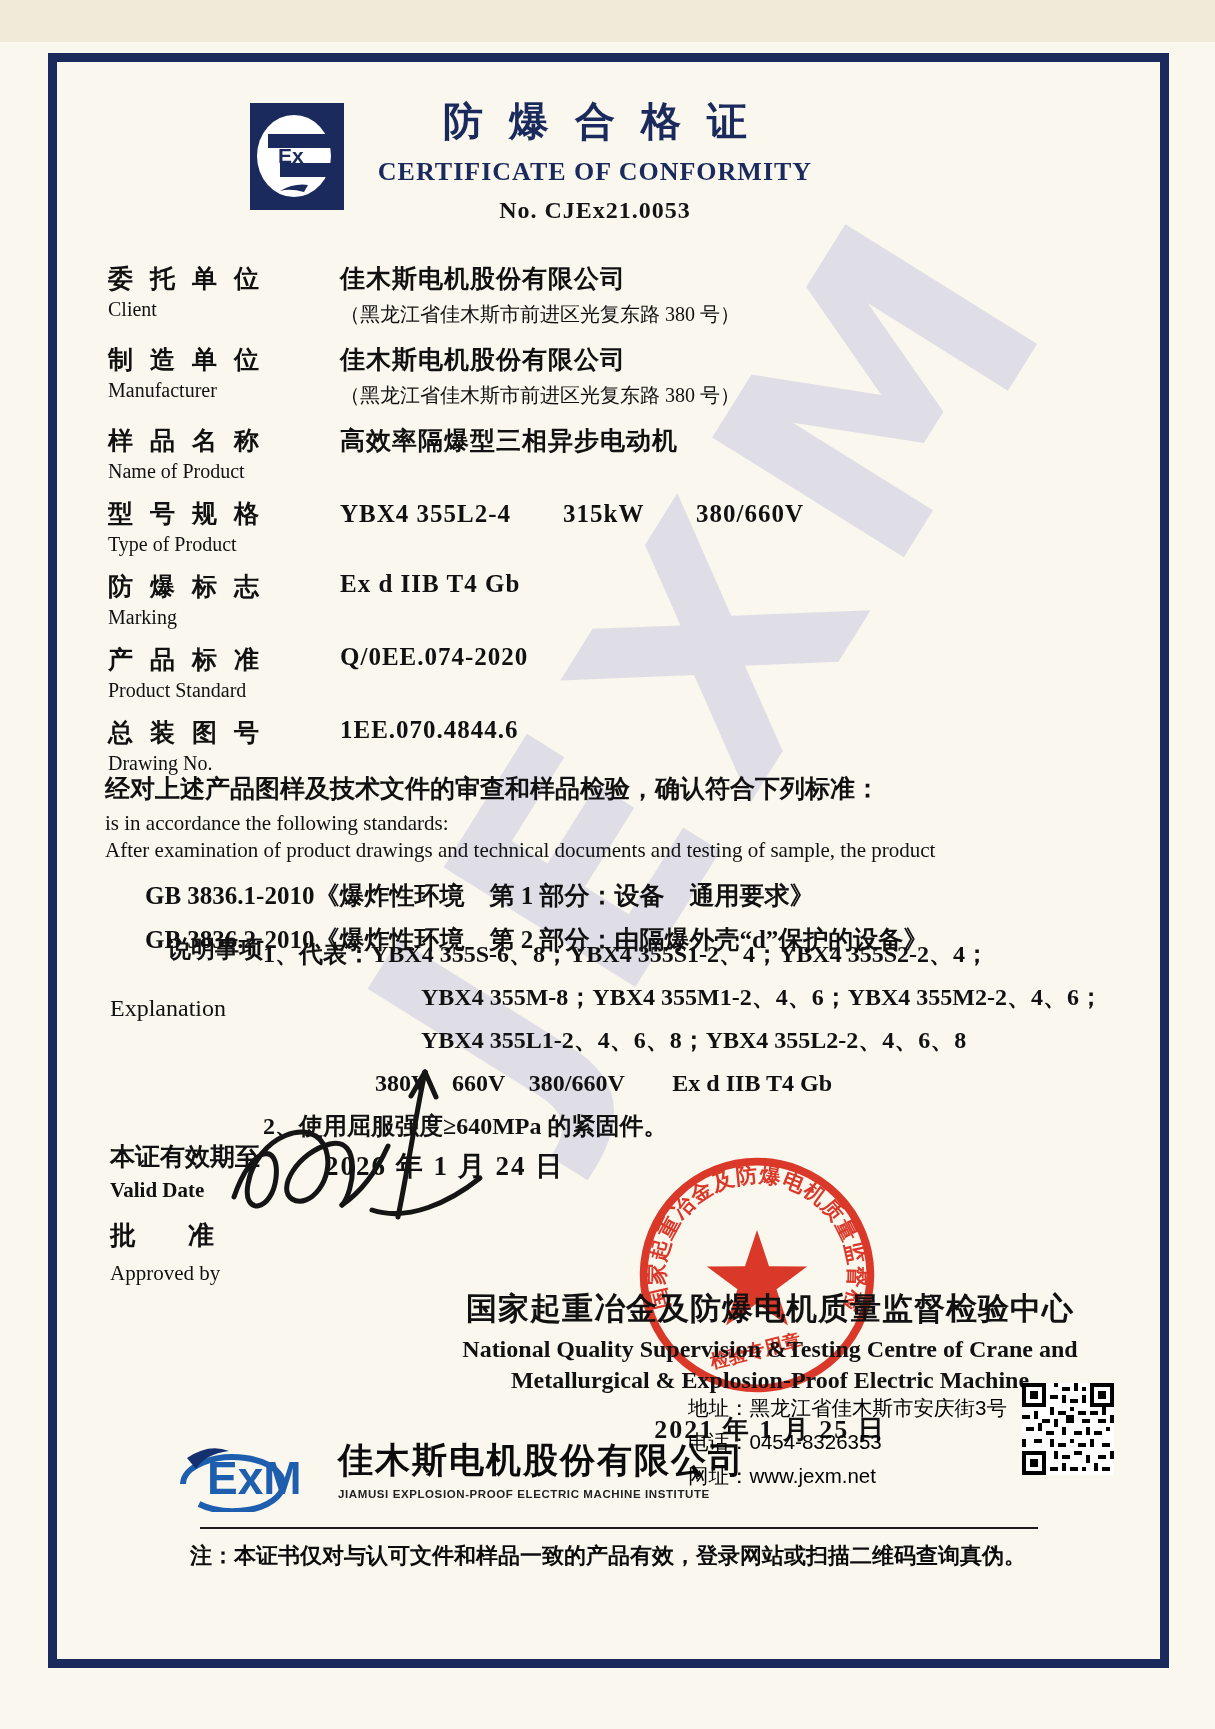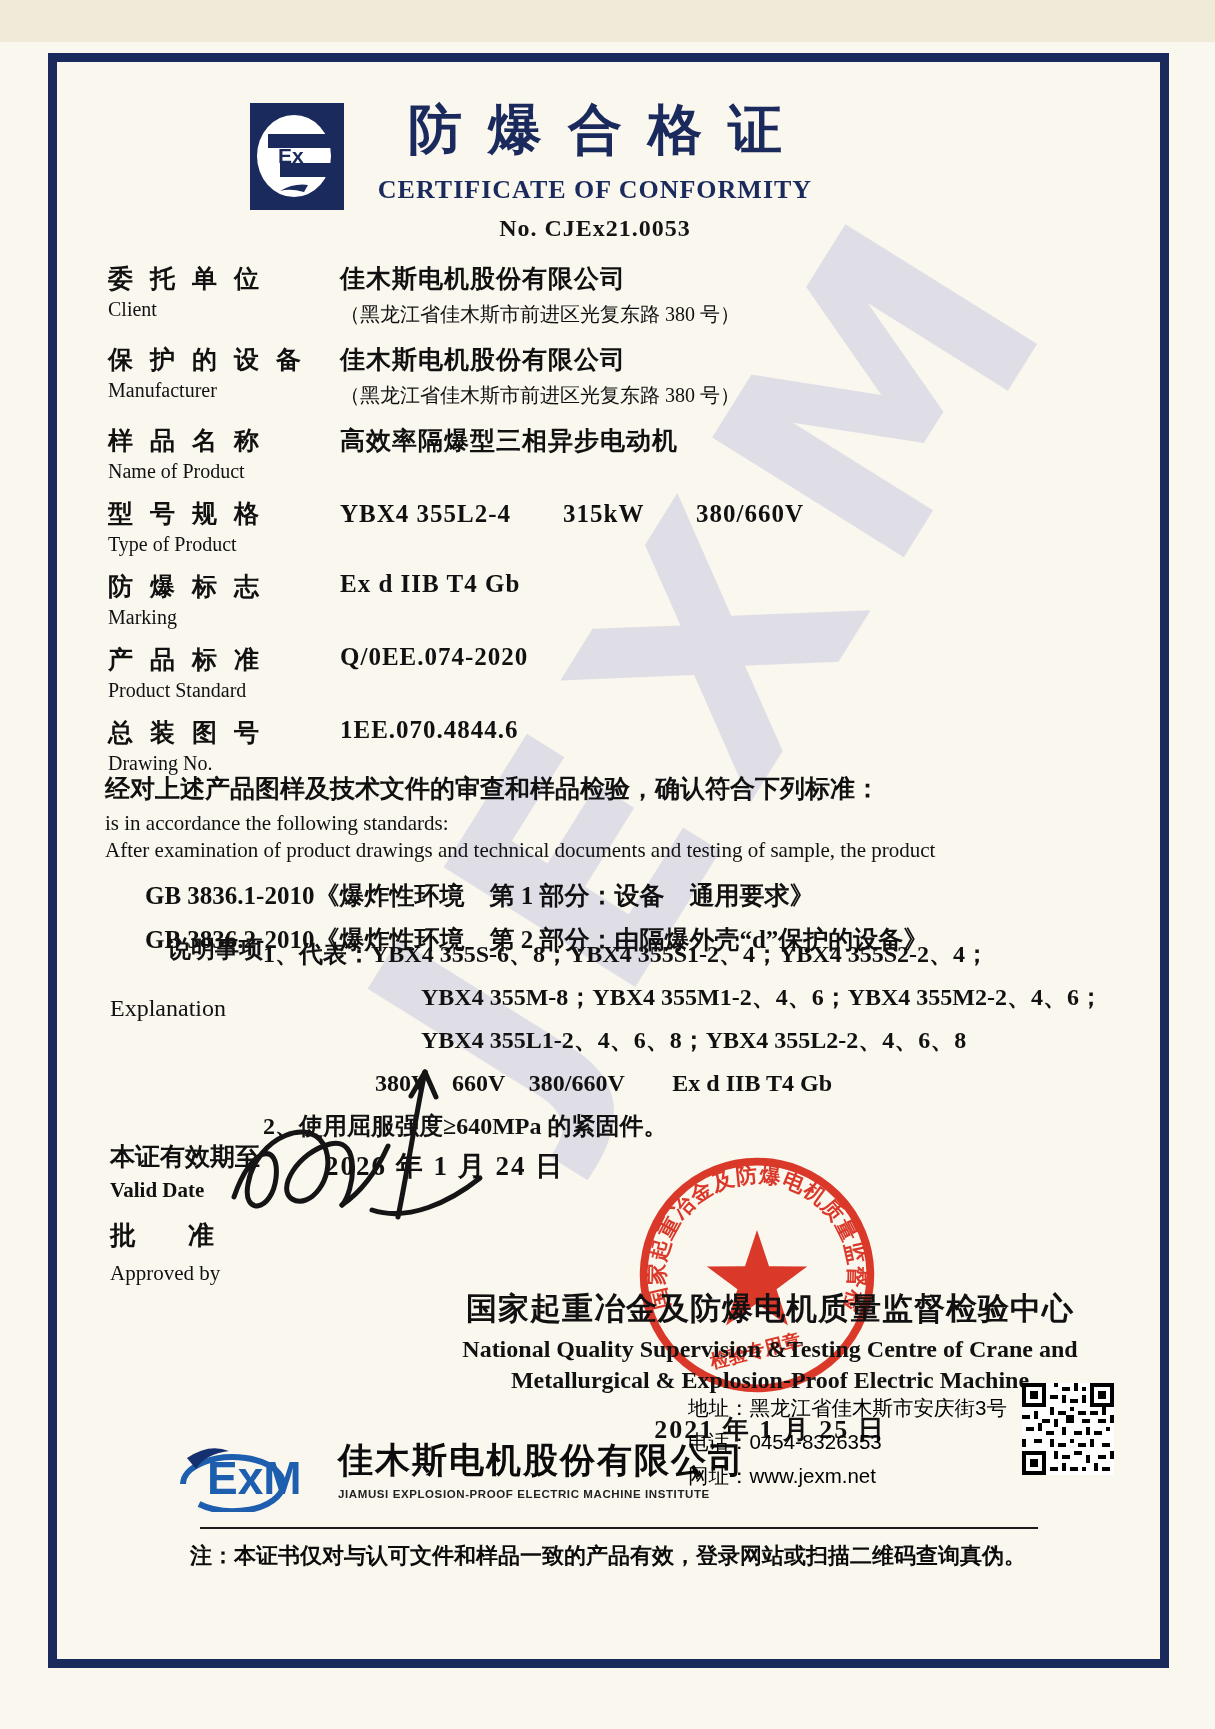--- a/index.html
+++ b/index.html
@@ -15,21 +15,21 @@
   .watermark{
     position:absolute;left:300px;top:980px;z-index:0;
     font-family:"DejaVu Sans",sans-serif;font-weight:bold;
     font-size:310px;letter-spacing:28px;color:rgba(168,170,214,0.32);
     transform:rotate(-58deg);transform-origin:left top;white-space:nowrap;
   }
   .z{position:absolute;z-index:2;}
   
   .logo{left:250px;top:103px;width:94px;height:107px;}
   .header-text{left:360px;top:94px;width:470px;text-align:center;}
-  .title-cn{font-size:54px;font-weight:bold;color:#1b2a5c;letter-spacing:26px;white-space:nowrap;text-indent:26px;}
+  .title-cn{font-size:40px;font-weight:bold;color:#1b2a5c;letter-spacing:26px;white-space:nowrap;text-indent:26px;}
   .title-en{font-size:26px;font-weight:bold;color:#1b2a5c;letter-spacing:1px;margin-top:8px;white-space:nowrap;}
   .cert-no{font-size:24px;font-weight:bold;color:#141414;margin-top:10px;letter-spacing:1px;}
   
   .fields{left:108px;top:262px;width:1010px;}
   .f-row{display:flex;min-height:73px;}
   .f-row:nth-child(1),.f-row:nth-child(2){min-height:81px;}
   .f-label{width:232px;flex:0 0 232px;}
   .f-label-cn{font-size:25px;font-weight:bold;letter-spacing:17px;white-space:nowrap;}
   .f-label-en{font-size:20px;margin-top:3px;}
   .f-value{font-size:25px;font-weight:bold;letter-spacing:1px;}
@@ -108,21 +108,21 @@
         <div class="f-label-cn">委托单位</div>
         <div class="f-label-en">Client</div>
       </div>
       <div class="f-value">
         <div>佳木斯电机股份有限公司</div>
         <div class="f-note">（黑龙江省佳木斯市前进区光复东路 380 号）</div>
       </div>
     </div>
     <div class="f-row">
       <div class="f-label">
-        <div class="f-label-cn">保护的设备</div>
+        <div class="f-label-cn">制造单位</div>
         <div class="f-label-en">Manufacturer</div>
       </div>
       <div class="f-value">
         <div>佳木斯电机股份有限公司</div>
         <div class="f-note">（黑龙江省佳木斯市前进区光复东路 380 号）</div>
       </div>
     </div>
     <div class="f-row">
       <div class="f-label">
         <div class="f-label-cn">样品名称</div>

